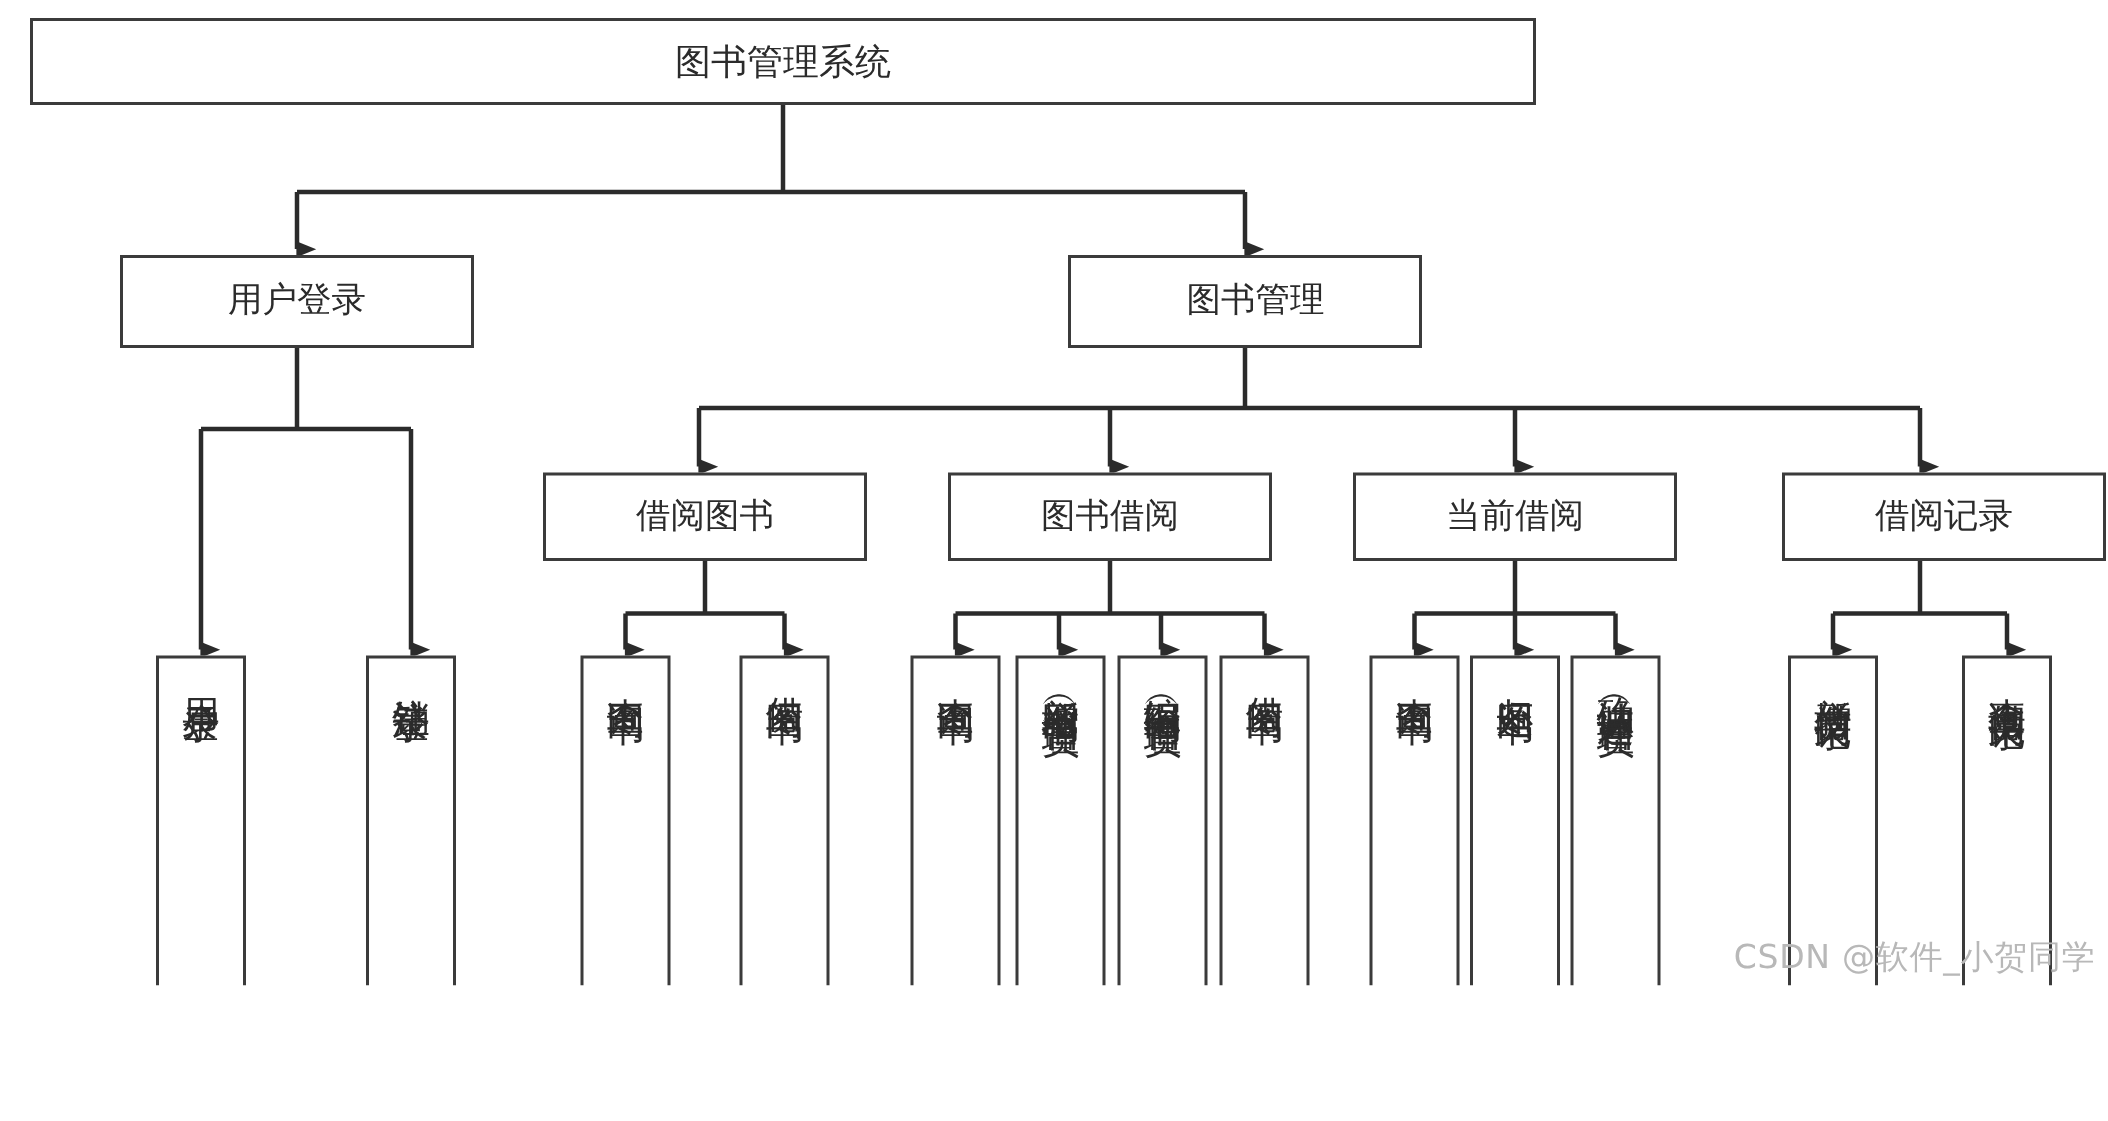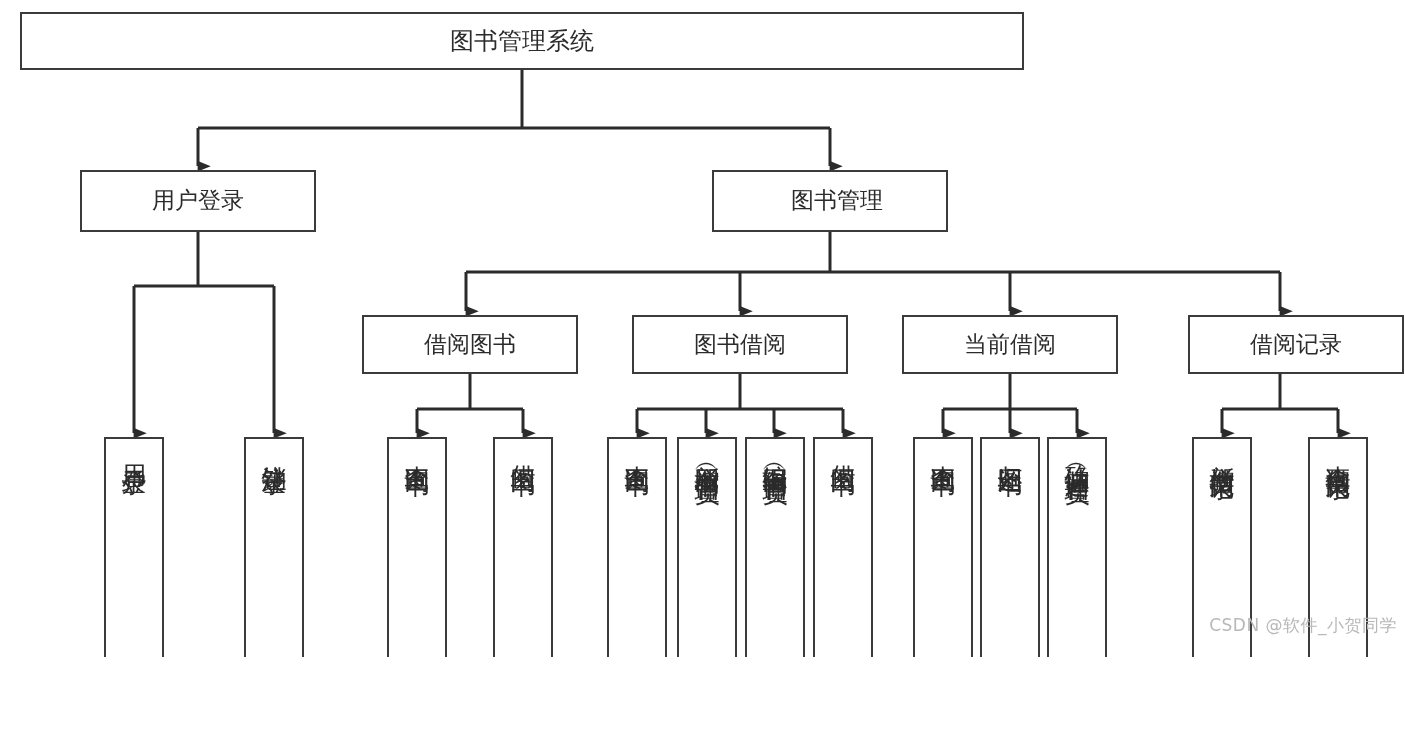--- a/index.html
+++ b/index.html
@@ -59,22 +59,22 @@
     writing-mode: vertical-rl;
     text-orientation: upright;
     font-size: 25px;
     letter-spacing: 2.5px;
     line-height: 1;
     white-space: nowrap;
   }
   #watermark {
     position: absolute;
     right: 8px;
-    bottom: 20px;
-    font-size: 17px;
+    bottom: 4px;
+    font-size: 22px;
     color: #b8b8b8;
     z-index: 6;
     letter-spacing: 0.5px;
     white-space: nowrap;
     user-select: none;
   }
 </style>
 </head>
 <body>
 

